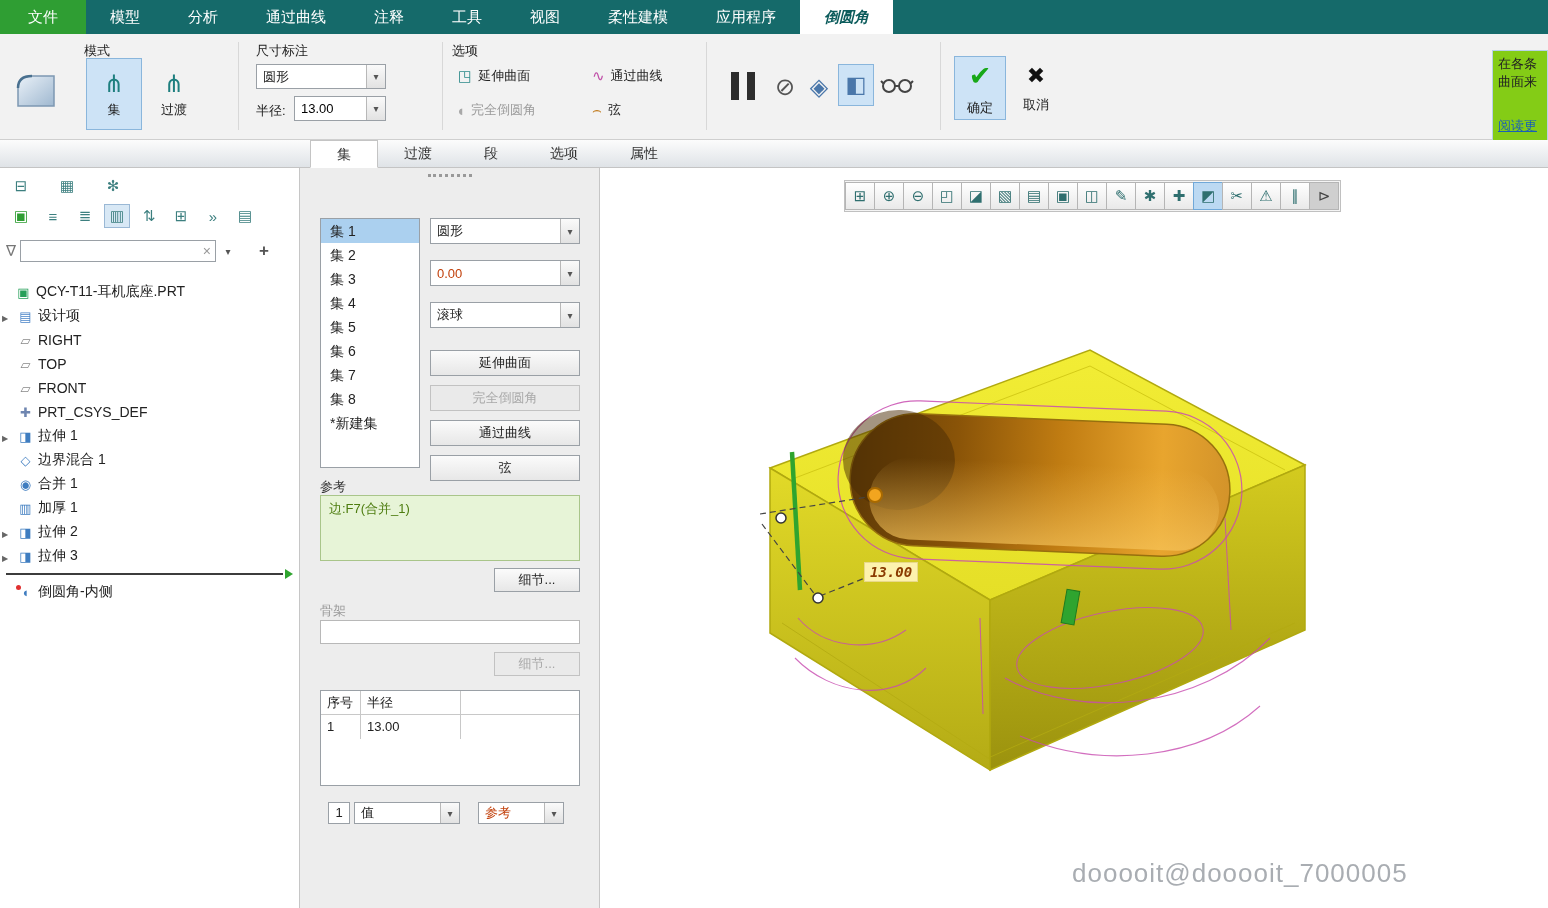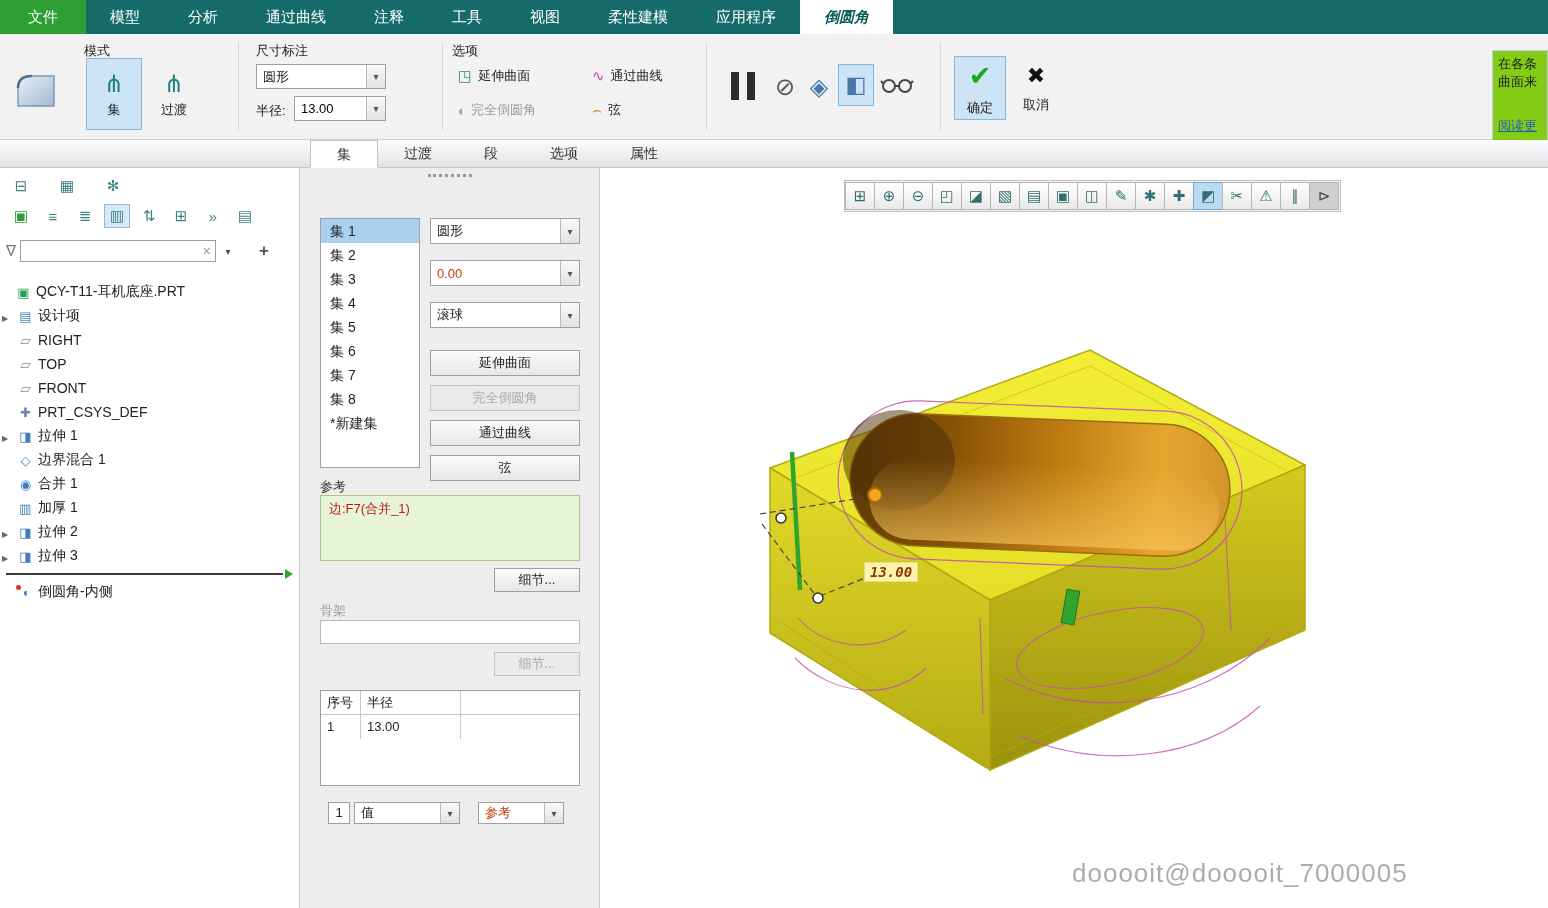--- a/index.html
+++ b/index.html
@@ -101,21 +101,21 @@
   .drag-dots{position:absolute;top:6px;left:50%;transform:translateX(-50%);width:44px;border-top:3px dotted #999;}
   .setlist{position:absolute;left:20px;top:50px;width:100px;height:250px;background:#fff;border:1px solid #9aa0a6;overflow:hidden;}
   .set-item{height:24px;line-height:24px;padding-left:9px;font-size:14px;}
   .set-item.selected{background:#abd0ef;}
   .pcombo{position:absolute;left:130px;width:150px;height:26px;}
   .pbtn{position:absolute;left:130px;width:150px;height:26px;background:linear-gradient(#fbfbfb,#e7e7e7);border:1px solid #9aa0a6;font-size:13px;display:flex;align-items:center;justify-content:center;color:#222;}
   .pbtn.small{left:194px;width:86px;height:24px;}
   .pbtn.disabled{color:#a8a8a8;background:#eaeaea;border-color:#c2c2c2;cursor:default;}
   .plabel{position:absolute;left:20px;font-size:13px;color:#333;}
   .plabel.dim{color:#9a9a9a;}
-  .refbox{position:absolute;left:20px;top:327px;width:260px;height:66px;background:#e7f4d7;border:1px solid #a9c58a;padding:4px 8px;font-size:13px;color:#b91c1c;}
+  .refbox{position:absolute;left:20px;top:327px;width:260px;height:66px;background:#e7f4d7;border:1px solid #a9c58a;padding:4px 8px;font-size:13px;color:#4d7c0f;}
   .skelfield{position:absolute;left:20px;top:452px;width:260px;height:24px;background:#fff;border:1px solid #b8b8b8;}
   .ptable{position:absolute;left:20px;top:522px;width:260px;height:96px;background:#fff;border:1px solid #9aa0a6;font-size:13px;}
   .ptable .tr{display:flex;height:24px;line-height:24px;}
   .ptable .tr.head{border-bottom:1px solid #c8c8c8;}
   .cell-seq{width:40px;padding-left:6px;border-right:1px solid #c8c8c8;}
   .cell-rad{width:100px;padding-left:6px;border-right:1px solid #c8c8c8;}
   .countbox{position:absolute;left:28px;top:634px;width:22px;height:22px;background:#fff;border:1px solid #9aa0a6;text-align:center;line-height:20px;font-size:13px;}
   .pcombo.b1{left:54px;top:634px;width:106px;height:22px;}
   .pcombo.b2{left:178px;top:634px;width:86px;height:22px;}
   .dimtext .c-txt{color:#c2410c;}

